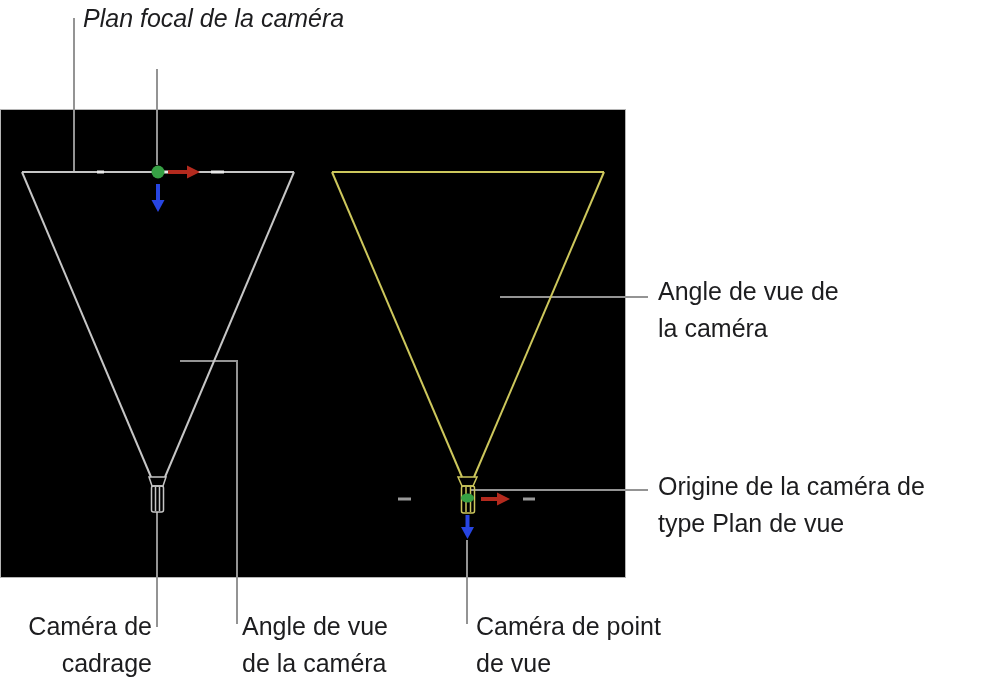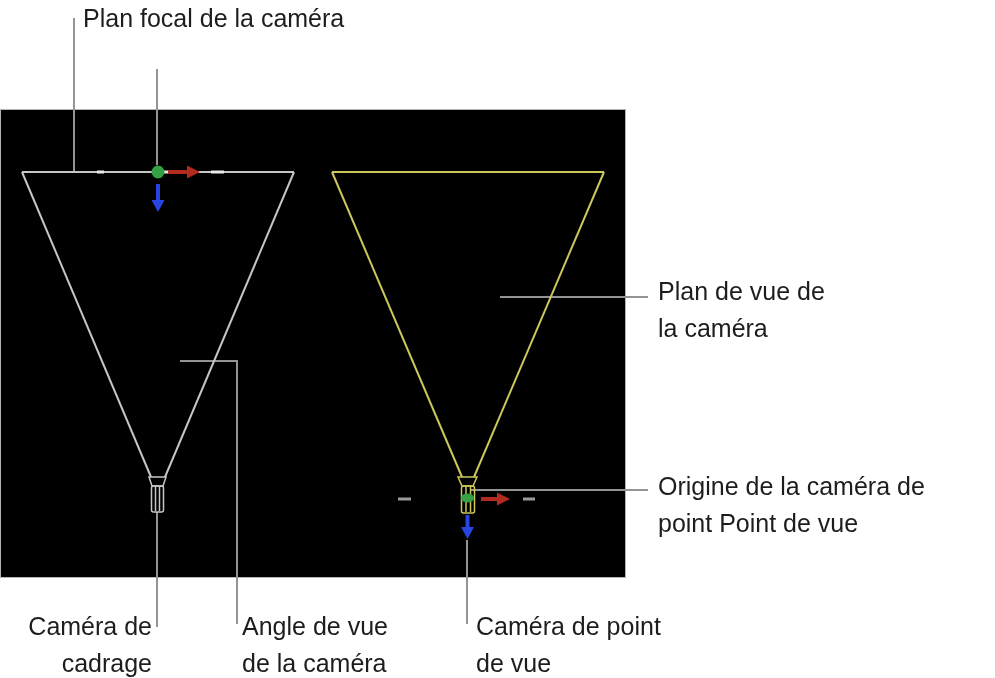--- a/index.html
+++ b/index.html
@@ -84,28 +84,28 @@
     <g stroke-width="4" stroke="#b32a1e" fill="#b32a1e">
       <line x1="481" y1="499" x2="497" y2="499"></line>
       <polygon points="497,492.5 510,499 497,505.5" stroke="none"></polygon>
     </g>
     <g stroke-width="4" stroke="#2745e2" fill="#2745e2">
       <line x1="467.5" y1="515" x2="467.5" y2="527"></line>
       <polygon points="461,527 474,527 467.5,539" stroke="none"></polygon>
     </g>
   </svg>
 
-  <div class="label" style="left:83px;top:0px;">Plan focal de la caméra</div>
+  <div class="label" style="left:83px;top:0px;font-style:italic;">Plan focal de la caméra</div>
 
 
-  <div class="label" style="left:658px;top:273px;">Plan de vue de
+  <div class="label" style="left:658px;top:273px;">Angle de vue de
 la caméra</div>
 
   <div class="label" style="left:658px;top:468px;">Origine de la caméra de
-point Point de vue</div>
+type Plan de vue</div>
 
   <div class="label right" style="left:0px;top:608px;width:152px;">Caméra de
 cadrage</div>
 
   <div class="label" style="left:242px;top:608px;">Angle de vue
 de la caméra</div>
 
   <div class="label" style="left:476px;top:608px;">Caméra de point
 de vue</div>
 

